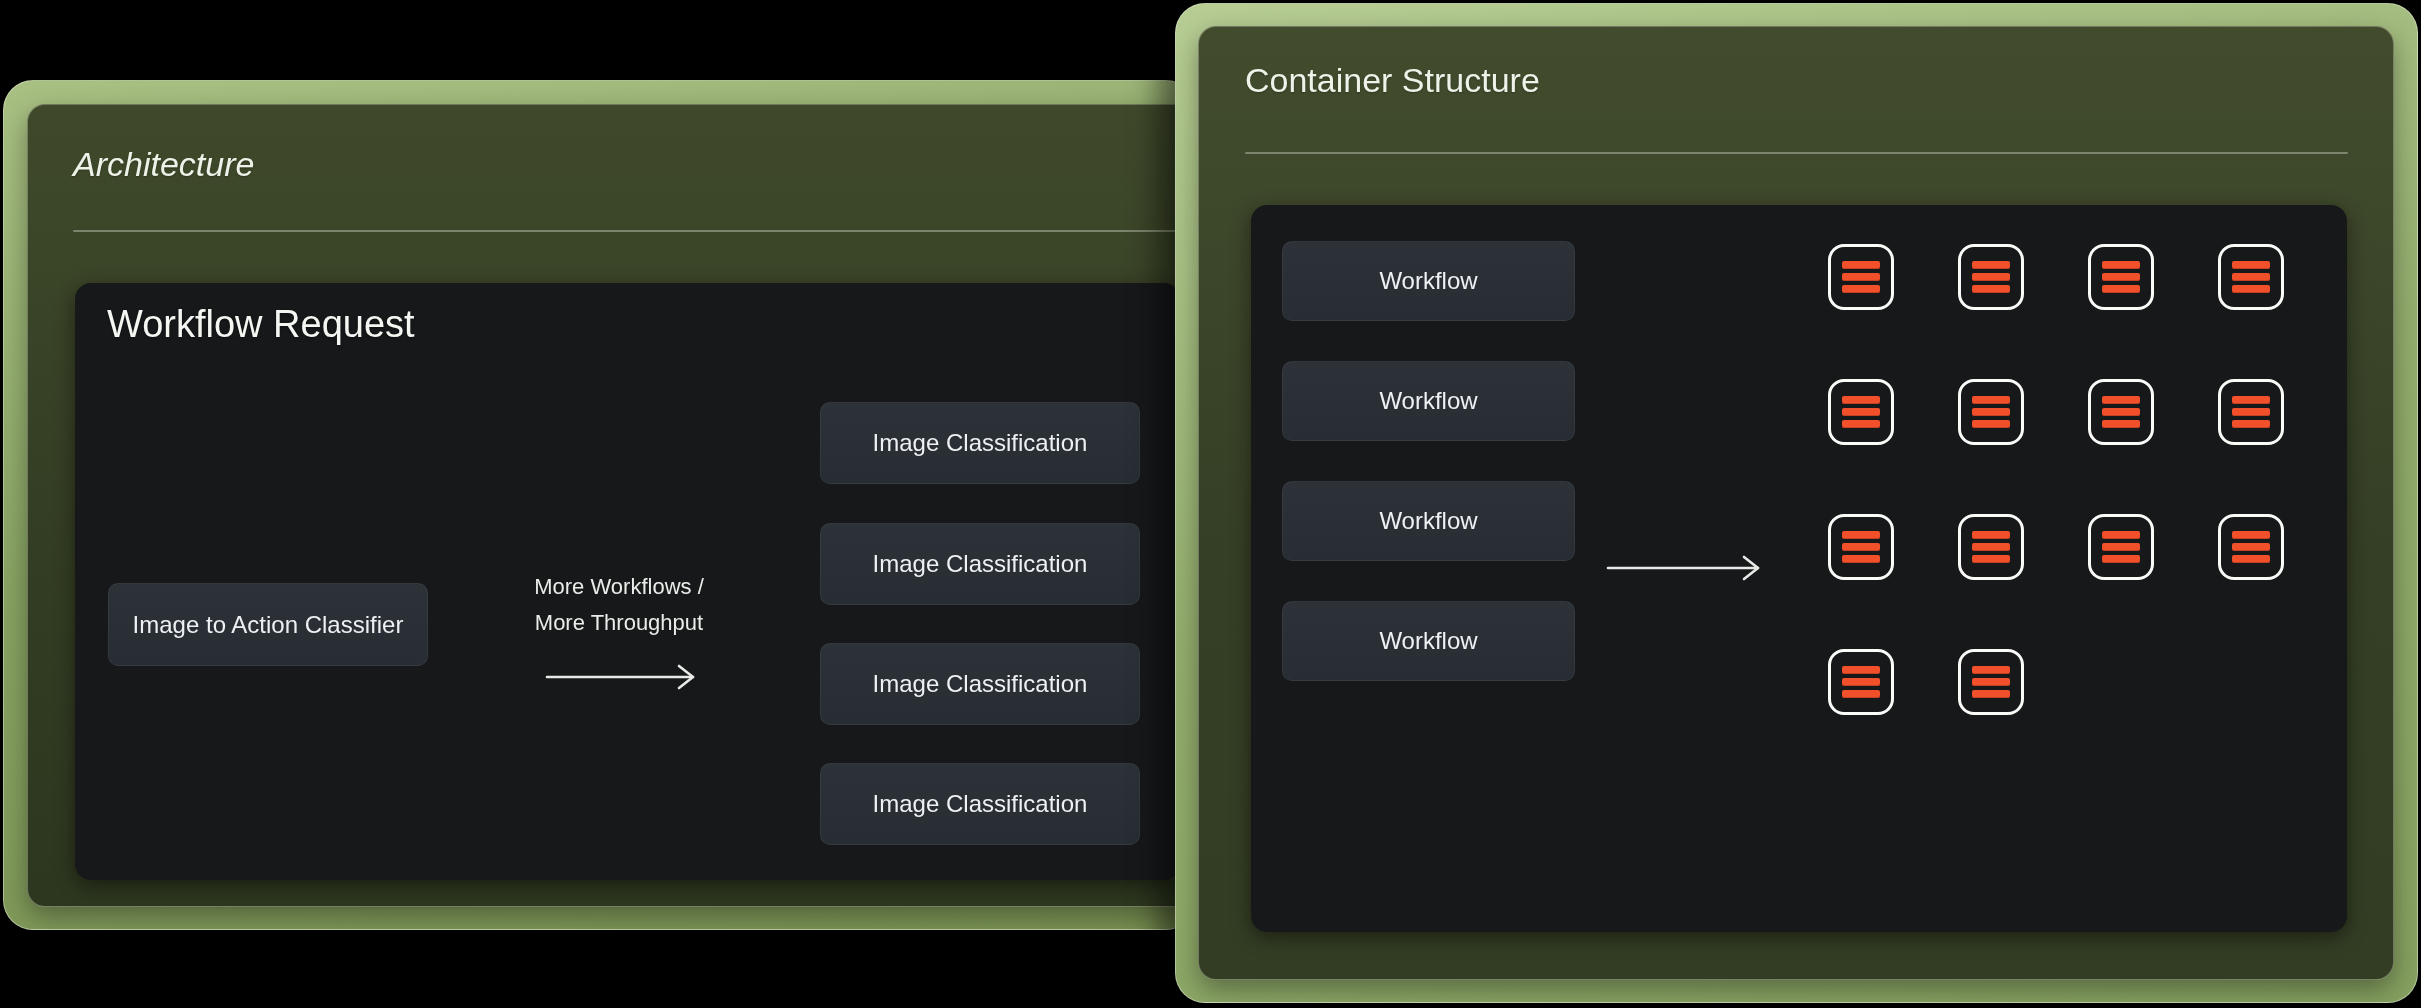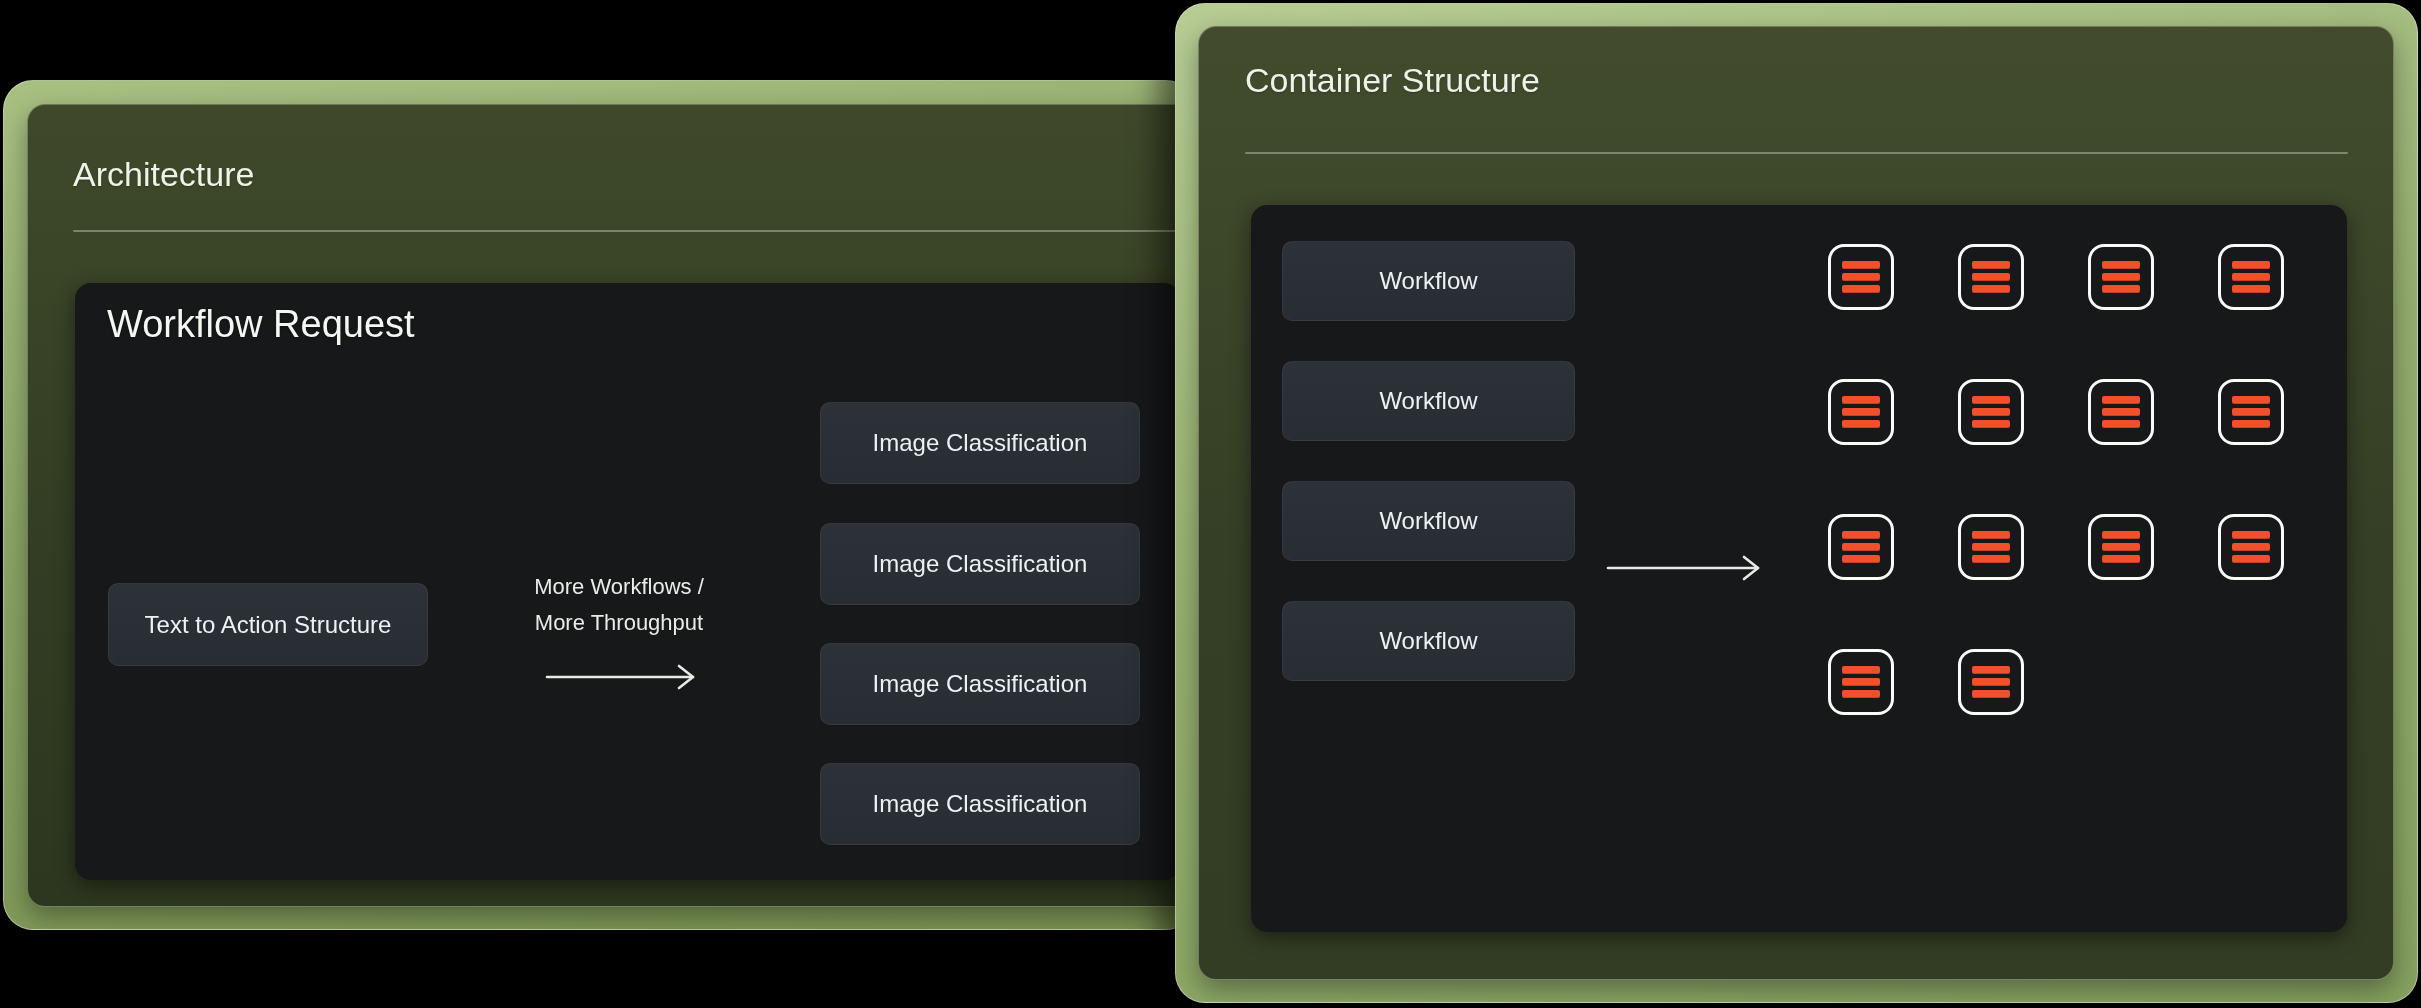--- a/index.html
+++ b/index.html
@@ -94,27 +94,27 @@
   .stat-label{font-size:40px;line-height:48px;color:#f2f4ef;margin-top:6px;}
 </style>
 </head>
 <body>
 
 <div class="stage">
 
   <div class="layer layer-left">
     <div class="frame frame-left"></div>
     <div class="olive olive-left"></div>
-    <div class="panel-title" style="left:73px;top:154px;">Architecture</div>
+    <div class="panel-title" style="left:73px;top:144px;font-style:italic;">Architecture</div>
     <div class="divider" style="left:73px;top:230px;width:1105px;"></div>
 
     <div class="card" style="left:75px;top:283px;width:1105px;height:597px;"></div>
     <div class="card-heading" style="left:107px;top:301px;">Workflow Request</div>
 
-    <div class="node" style="left:108px;top:583px;width:320px;height:83px;">Text to Action Structure</div>
+    <div class="node" style="left:108px;top:583px;width:320px;height:83px;">Image to Action Classifier</div>
 
     <div class="annotation">
       <div>More Workflows /</div>
       <div>More Throughput</div>
     </div>
 
     <svg class="arrow-svg" style="left:545px;top:664px;" width="162" height="26" viewBox="0 0 162 26">
       <line x1="2" y1="13" x2="148" y2="13"></line>
       <polyline points="134,2 148,13 134,24"></polyline>
     </svg>

